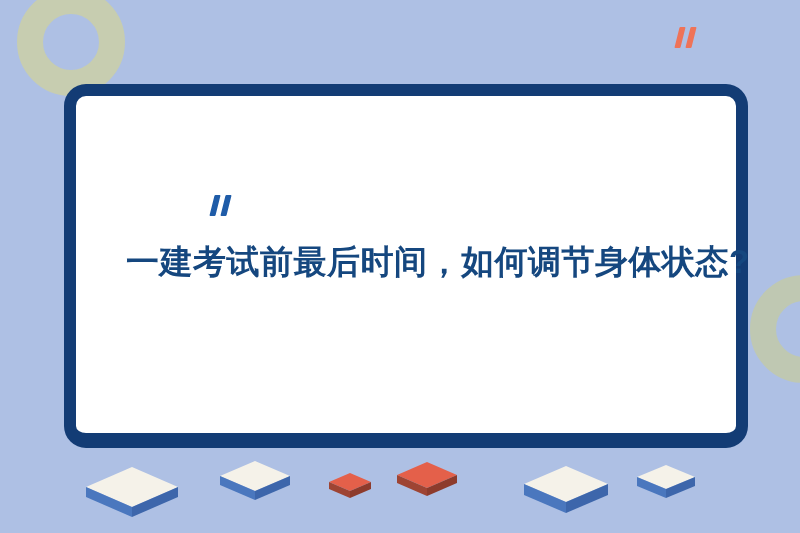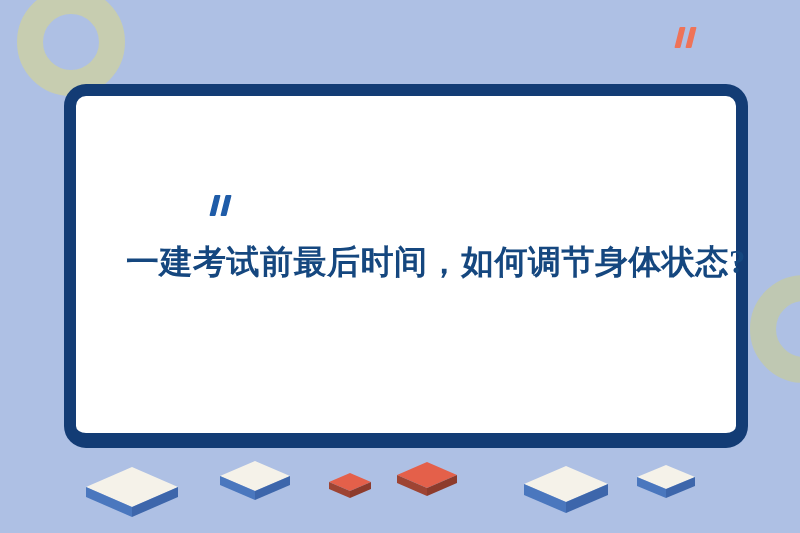--- a/index.html
+++ b/index.html
@@ -82,21 +82,20 @@
   #card-title {
     position: absolute;
     left: 50px;
     top: 146px;
     font-size: 33px;
     line-height: 40px;
     font-weight: bold;
     color: #15477f;
     letter-spacing: 0.5px;
     white-space: nowrap;
-    font-family: Liberation Serif, serif;
   }
 
   
   .iso-box {
     position: absolute;
   }
   .iso-box svg {
     display: block;
     overflow: visible;
   }

